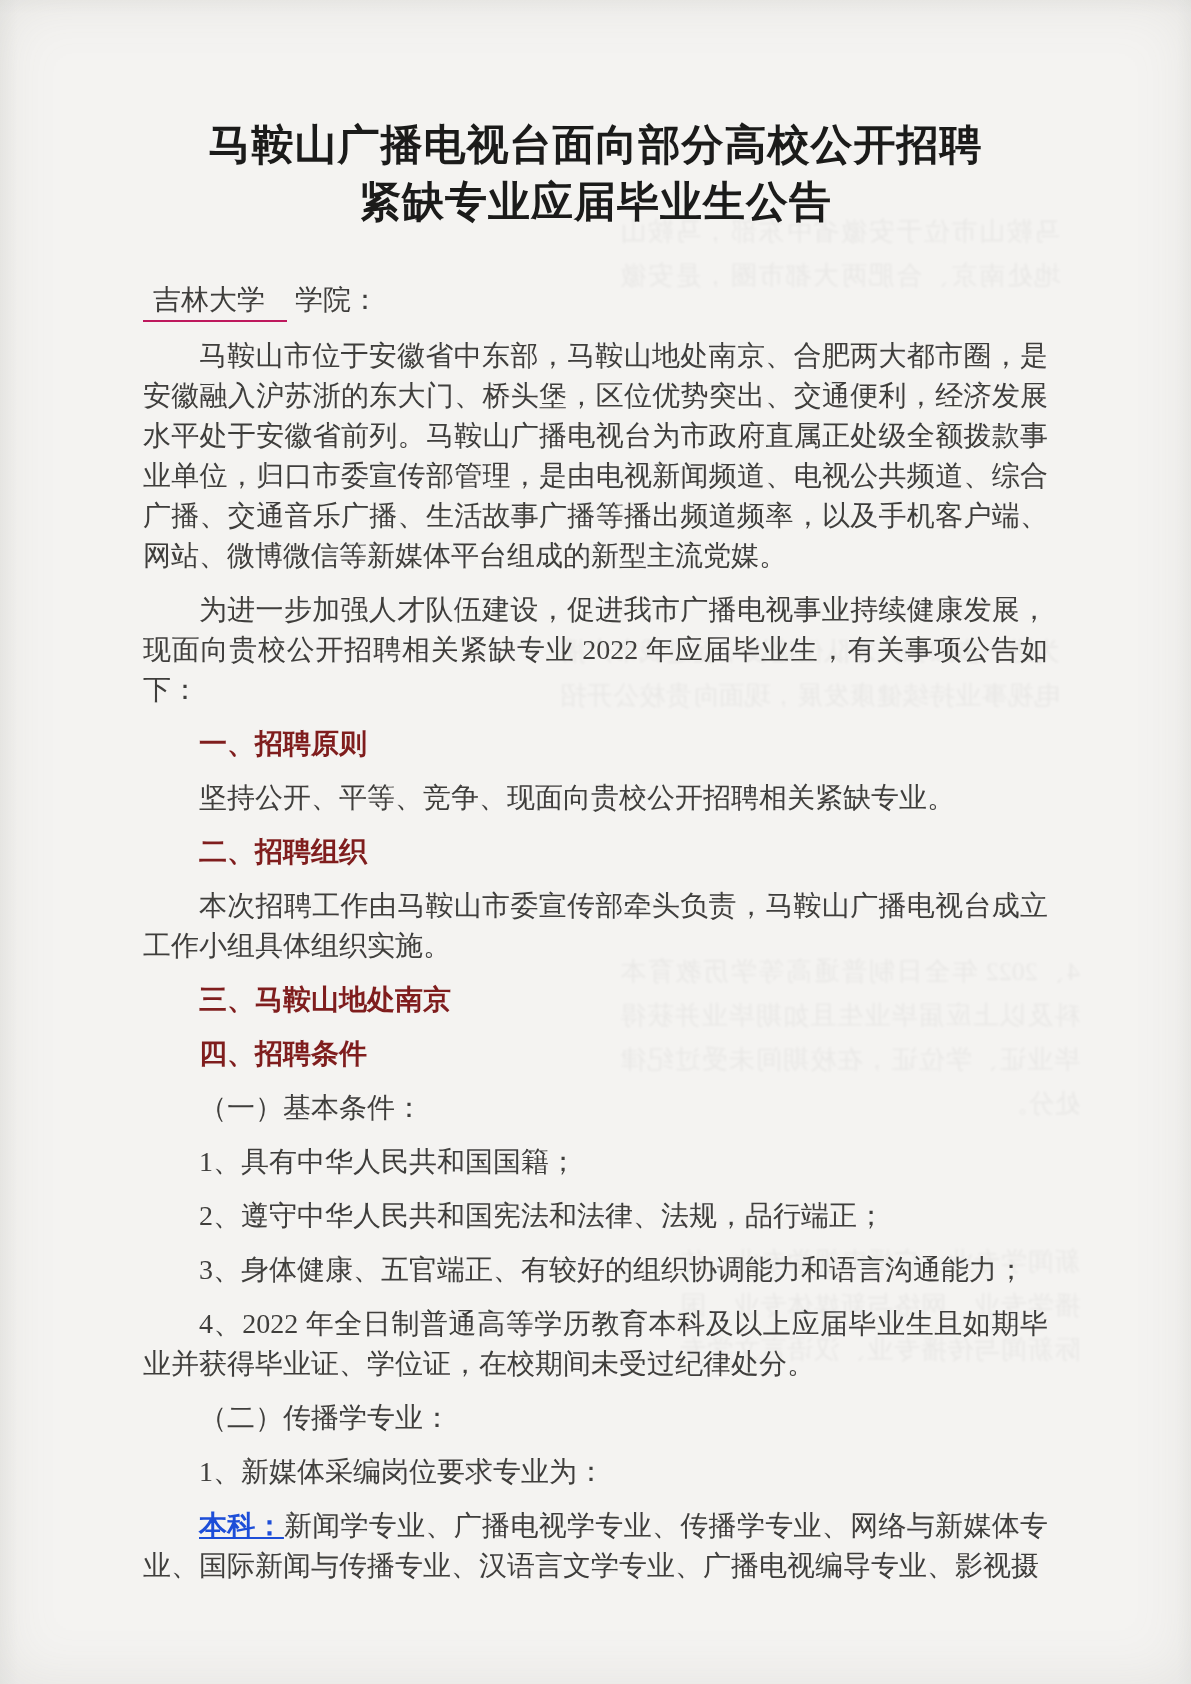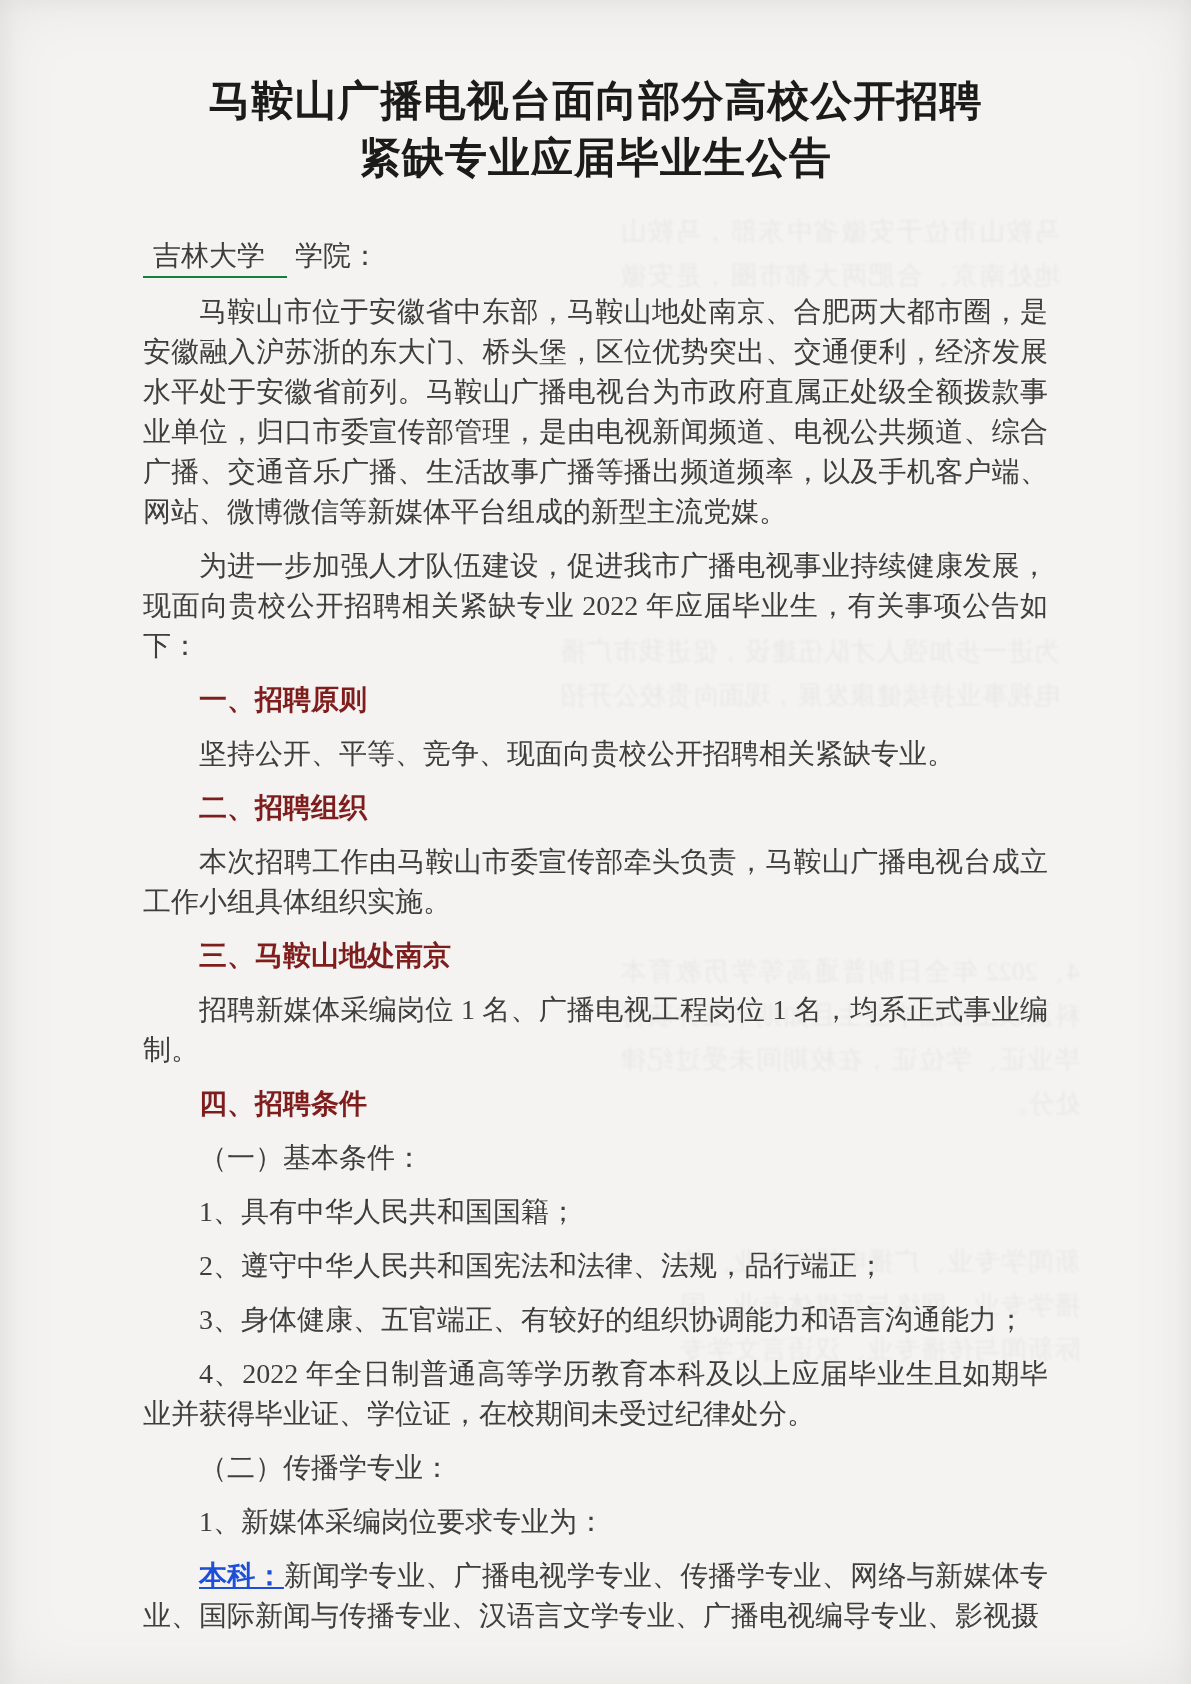--- a/index.html
+++ b/index.html
@@ -45,21 +45,21 @@
     filter: blur(1.3px);
     color: #4a4a48;
     font-size: 26px;
     line-height: 44px;
     text-align: justify;
   }
 
   .content {
     position: relative;
     z-index: 1;
-    padding: 72px 143px 0 143px;
+    padding: 116px 143px 0 143px;
     width: 905px;
   }
 
   .title {
     margin: 0 0 50px 0;
     text-align: center;
     font-family: "Liberation Sans", "DejaVu Sans", sans-serif;
     font-weight: 900;
     font-size: 42px;
     line-height: 57px;
@@ -73,21 +73,21 @@
     line-height: 40px;
     text-align: justify;
   }
 
   .salutation {
     margin: 0 0 4px 0;
   }
   .salutation .school {
     display: inline-block;
     padding: 0 22px 0 10px;
-    border-bottom: 2px solid #15803d;
+    border-bottom: 2px solid #be185d;
     margin-right: 8px;
   }
 
   p.para, p.heading {
     margin: 14px 0 0 0;
     text-indent: 2em;
   }
   p.heading {
     font-family: "Liberation Sans", "DejaVu Sans", sans-serif;
     font-weight: bold;
@@ -129,21 +129,20 @@
 
       <p class="para">为进一步加强人才队伍建设，促进我市广播电视事业持续健康发展，现面向贵校公开招聘相关紧缺专业 2022 年应届毕业生，有关事项公告如下：</p>
 
       <p class="heading">一、招聘原则</p>
       <p class="para">坚持公开、平等、竞争、现面向贵校公开招聘相关紧缺专业。</p>
 
       <p class="heading">二、招聘组织</p>
       <p class="para">本次招聘工作由马鞍山市委宣传部牵头负责，马鞍山广播电视台成立工作小组具体组织实施。</p>
 
       <p class="heading">三、马鞍山地处南京</p>
-      <p class="para">招聘新媒体采编岗位 1 名、广播电视工程岗位 1 名，均系正式事业编制。</p>
 
       <p class="heading">四、招聘条件</p>
       <p class="para">（一）基本条件：</p>
       <p class="para">1、具有中华人民共和国国籍；</p>
       <p class="para">2、遵守中华人民共和国宪法和法律、法规，品行端正；</p>
       <p class="para">3、身体健康、五官端正、有较好的组织协调能力和语言沟通能力；</p>
       <p class="para">4、2022 年全日制普通高等学历教育本科及以上应届毕业生且如期毕业并获得毕业证、学位证，在校期间未受过纪律处分。</p>
       <p class="para">（二）传播学专业：</p>
       <p class="para">1、新媒体采编岗位要求专业为：</p>
 

